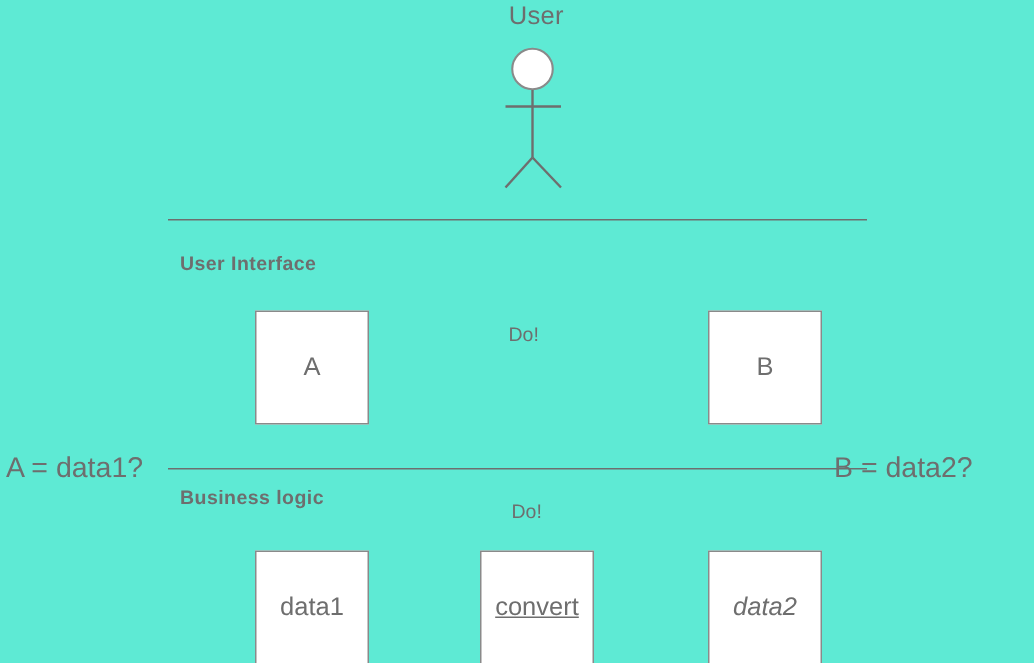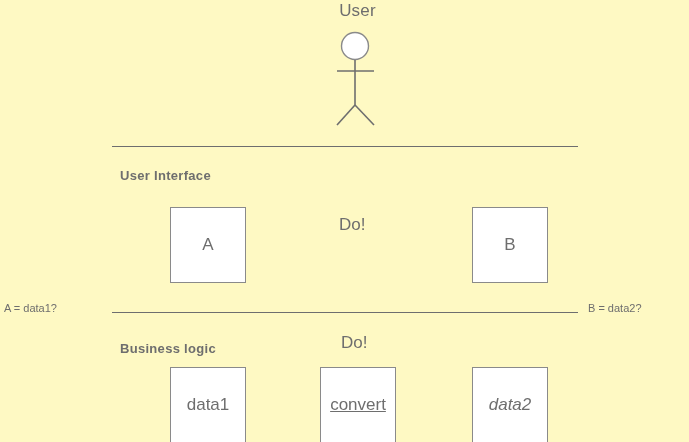--- a/index.html
+++ b/index.html
@@ -8,21 +8,21 @@
     padding: 0;
     background: #000000;
   }
   body {
     font-family: "Liberation Sans", sans-serif;
   }
   #canvas {
     position: relative;
     width: 689px;
     height: 442px;
-    background: #fef9c3;
+    background: #5eead4;
     overflow: hidden;
   }
 
   
   .label {
     position: absolute;
     color: #6e6e6e;
     font-family: "Liberation Sans", sans-serif;
     white-space: nowrap;
     line-height: 1;
@@ -35,36 +35,36 @@
     font-size: 17px;
     letter-spacing: 0.2px;
   }
   .layer-title {
     font-size: 13px;
     font-weight: bold;
     letter-spacing: 0.3px;
     color: #6e6e6e;
   }
   .label-ui-title  { left: 120px; top: 169px; }
-  .label-bl-title  { left: 120px; top: 342px; }
+  .label-bl-title  { left: 120px; top: 325px; }
 
   .label-do {
-    font-size: 17px;
+    font-size: 13px;
     color: #6e6e6e;
   }
   .label-do-ui { left: 339px; top: 216px; }
   .label-do-bl { left: 341px; top: 334px; }
 
   .label-side {
-    font-size: 11px;
+    font-size: 19px;
     color: #6e6e6e;
     top: 303px;
   }
   .label-q-left  { left: 4px; }
-  .label-q-right { left: 588px; }
+  .label-q-right { left: 556px; }
 
   
   .divider {
     position: absolute;
     height: 0;
     border-top: 1.5px solid #6e6e6e;
     left: 112px;
     width: 466px;
   }
   .divider-ui { top: 146px; }

